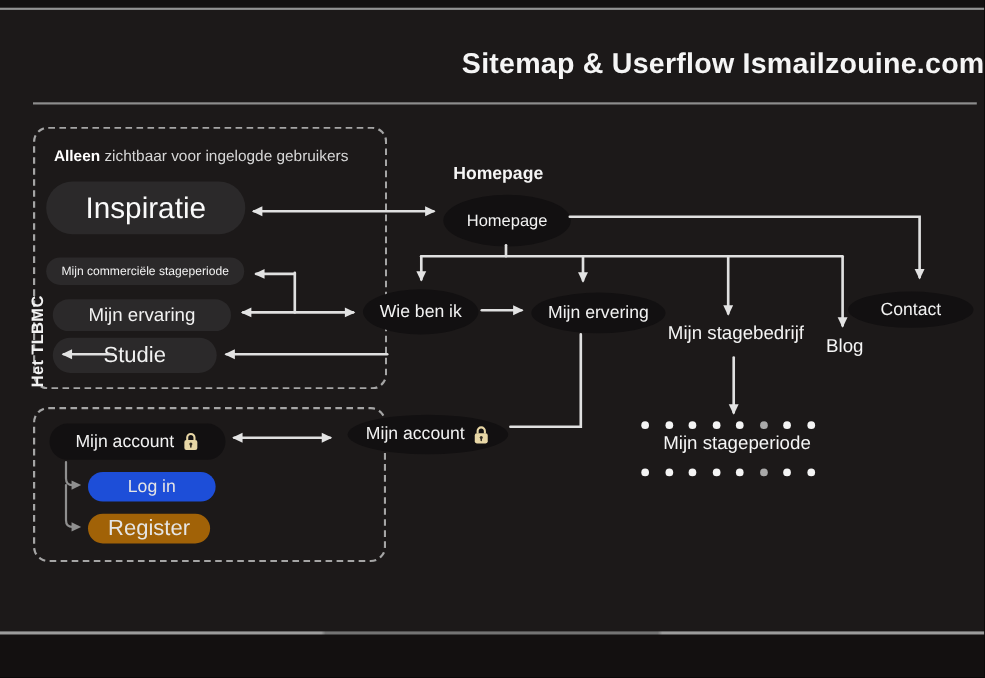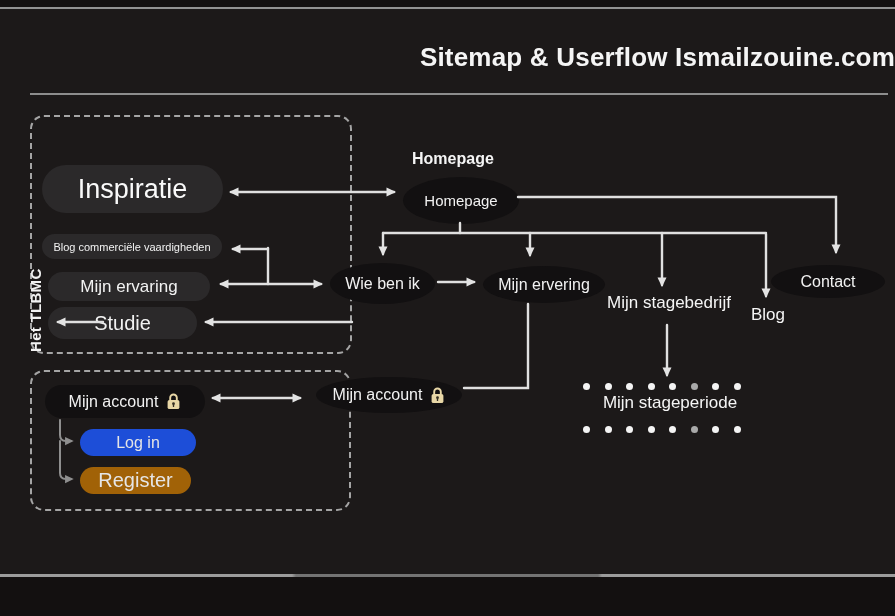--- a/index.html
+++ b/index.html
@@ -71,25 +71,26 @@
 <div class="stage">
 
   <div class="topbar"></div>
 
   <div class="page-title">Sitemap &amp; Userflow Ismailzouine.com</div>
   <div class="title-rule"></div>
 
   <div class="dashed-box box1"></div>
   <div class="dashed-box box2"></div>
 
+  <div class="note"><b>Alleen</b><span> zichtbaar voor ingelogde gebruikers</span></div>
 
   <div class="side-label">Het TLBMC</div>
 
   <div class="pill pill-inspiratie">Inspiratie</div>
-  <div class="pill pill-comm">Blog commerciële vaardigheden</div>
+  <div class="pill pill-comm">Mijn commerciële stageperiode</div>
   <div class="pill pill-ervaring">Mijn ervaring</div>
   <div class="pill pill-studie">Studie</div>
 
   <div class="hp-label">Homepage</div>
   <div class="ellipse el-homepage">Homepage</div>
   <div class="ellipse el-wie">Wie ben ik</div>
   <div class="ellipse el-ervering">Mijn ervering</div>
   <div class="ellipse el-contact">Contact</div>
 
   <div class="flow-label lbl-stagebedrijf">Mijn stagebedrijf</div>

